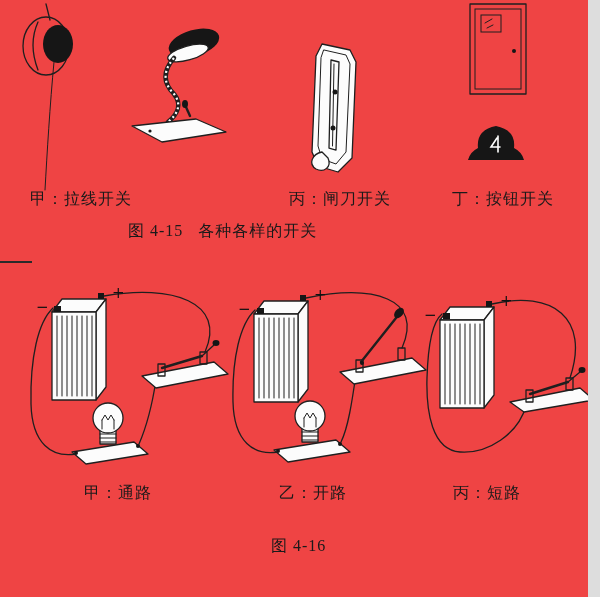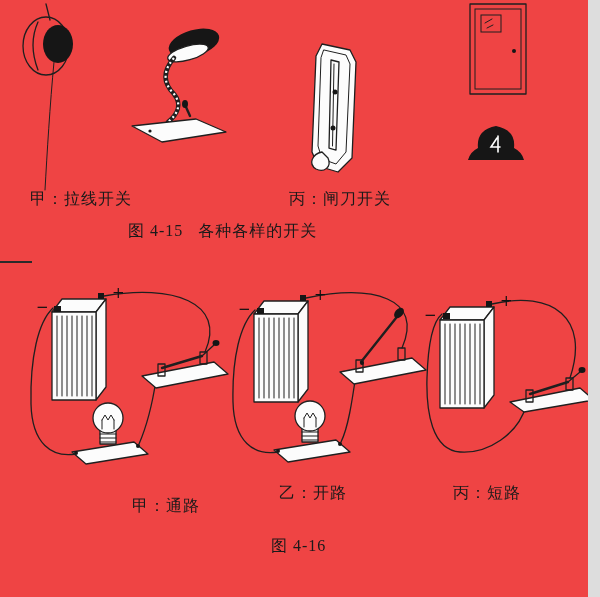--- a/index.html
+++ b/index.html
@@ -89,20 +89,21 @@
       <circle class="fill-dark" cx="58" cy="49" r="2"></circle>
     </g>
     <g>
       <path class="fill-dark" d="M12,158 Q14,150 22,146 Q20,128 40,124 Q60,128 58,146 Q66,150 68,158 Z"></path>
       <path class="whiteln" d="M41,136 L35,145 L44,145 M42,134 L42,150"></path>
     </g>
   </svg>
 
   <span class="label" style="left:30px;  top:189px;">甲：拉线开关</span>
   <span class="label" style="left:289px; top:189px;">丙：闸刀开关</span>
+  <span class="label" style="left:452px; top:189px;">丁：按钮开关</span>
 
   <div class="caption" style="left:128px; top:221px;text-align:right;">图 4-15   各种各样的开关</div>
 
   <div class="divider" style="left:0; top:261px; width:32px; height:2px;"></div>
 
   <svg style="left:22px; top:282px;" width="210" height="196" viewBox="0 0 210 196">
     <path class="ln" d="M82,14 C150,2 205,20 183,70"></path>
     <path class="ln" d="M134,98 C130,124 124,146 117,162"></path>
     <path class="ln" d="M54,172 C30,176 10,162 9,122 C8,76 16,40 31,26"></path>
     <g>
@@ -183,19 +184,19 @@
     <g>
       <path class="fill-white" d="M92,120 L162,106 L176,118 L106,130 Z"></path>
       <rect class="ln" x="108" y="108" width="7" height="12"></rect>
       <rect class="ln" x="148" y="96" width="7" height="12"></rect>
       <path class="ln2" d="M112,112 L150,100"></path>
       <path class="ln" d="M150,100 L162,90"></path>
       <ellipse class="fill-dark" cx="164" cy="88" rx="3.5" ry="3"></ellipse>
     </g>
   </svg>
 
-  <span class="label" style="left:84px;  top:496px;margin-left:48px;">甲：通路</span>
+  <span class="label" style="left:84px;  top:483px;">甲：通路</span>
   <span class="label" style="left:279px; top:483px;">乙：开路</span>
   <span class="label" style="left:453px; top:483px;">丙：短路</span>
 
   <div class="caption" style="left:271px; top:536px;">图 4-16</div>
 
 </div>
 
 </body></html>

